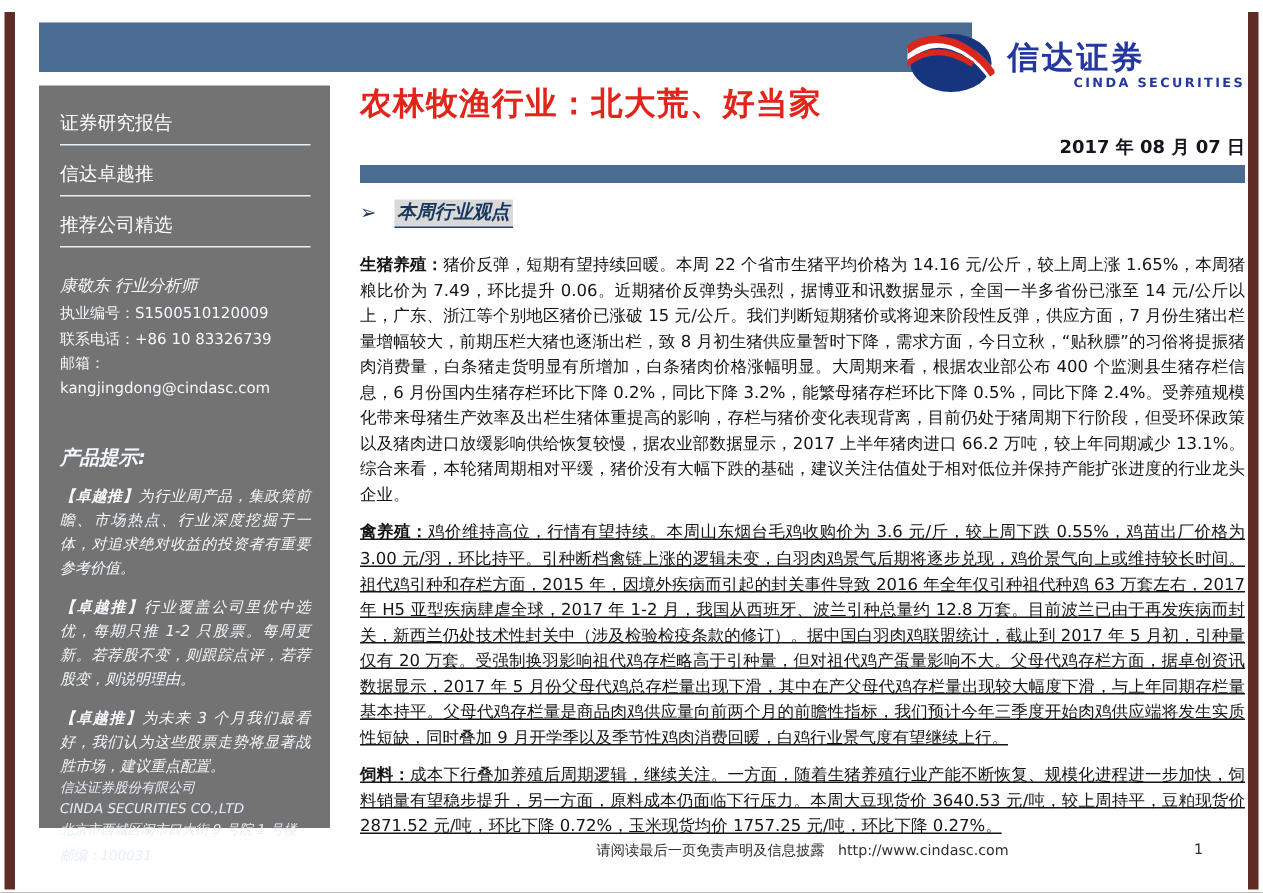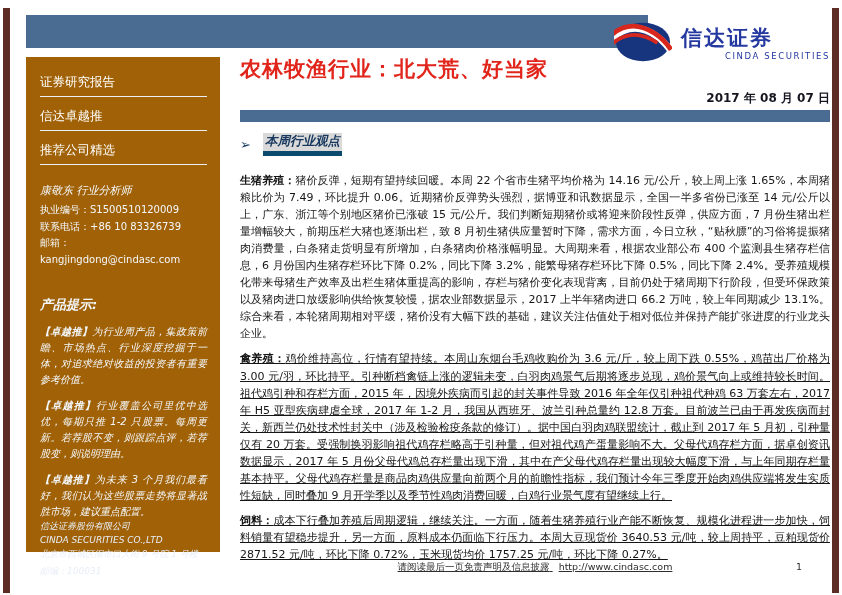--- a/index.html
+++ b/index.html
@@ -11,53 +11,53 @@
   }
   .edge { position:absolute; top:8px; bottom:2px; width:7px; background:#5d2c25; }
   .edge.left { left:3px; }
   .edge.right { right:3px; }
 
   .topbar { position:absolute; left:26px; top:15px; width:622px; height:33px; background:#4a6b92; }
 
   .logo { position:absolute; right:12px; top:6px; display:flex; align-items:center; gap:9px;margin-top:14px; }
   .logo-text { display:flex; flex-direction:column; line-height:1.1; }
   .logo-cn { font-size:21px; font-weight:bold; color:#2438a0; letter-spacing:2px; }
-  .logo-en { font-size:8.5px; font-weight:normal; color:#2438a0; letter-spacing:1.6px; margin-top:2px;padding-left:44px; }
+  .logo-en { font-size:8.5px; font-weight:bold; color:#2438a0; letter-spacing:1.6px; margin-top:2px;padding-left:44px; }
 
   .sidebar {
     position:absolute; left:26px; top:57px; width:194px; height:495px;
-    background:#a16207; color:#f4f8fc; display:flex; flex-direction:column;
+    background:#737373; color:#f4f8fc; display:flex; flex-direction:column;
     padding:6px 13px 12px 14px;
   }
   .nav-item { padding:11px 0 5px 0; border-bottom:1px solid #e9eff6; font-size:12.5px; color:#ffffff; }
   .analyst { margin-top:17px; font-size:10px; line-height:1.65; }
   .analyst-name { font-weight:normal; font-style:italic; font-size:11px; margin-bottom:2px; }
   .tips-heading { margin-top:28px; font-weight:bold; font-style:italic; font-size:13px; }
   .tip { margin-top:10px; font-size:10px; line-height:1.6; text-align:justify; font-style:italic; }
   .tip b { font-style:italic; }
   .company { margin-top:auto; font-size:9px; line-height:1.55; color:#e7eef7; font-style:italic; }
 
   .main { position:absolute; left:240px; top:55px; width:590px; }
   .title { font-size:21px; font-weight:bold; color:#e1251b; letter-spacing:1px; }
   .date { text-align:right; font-size:12px; font-weight:bold; color:#15151f; margin-top:7px; }
   .rule-bar { height:12px; background:#4a6b92; margin-top:3px; }
   .section-row { margin-top:11px; display:flex; align-items:center; gap:12px; }
   .arrow { color:#17375e; font-size:13px; line-height:1; }
   .section-heading {
     background:#d9d9d9; color:#17375e; font-weight:bold; font-style:italic;
-    font-size:12.5px; border-bottom:5px solid #0c4a6e; padding:0 2px 1px 2px;font-family:Liberation Mono, monospace;
+    font-size:12.5px; border-bottom:1px solid #0c4a6e; padding:0 2px 1px 2px;font-family:Liberation Mono, monospace;
   }
   .body-text { margin-top:16px; font-size:11px; line-height:1.55; color:#151515; }
   .para { text-align:justify; }
   .para + .para { margin-top:8px;text-decoration:underline; }
   .para b { font-weight:bold; }
 
   .footer {
     position:absolute; left:240px; top:561px; width:590px;
-    font-size:9.5px; color:#2e2e2e; text-align:center;text-decoration:underline;
+    font-size:9.5px; color:#2e2e2e; text-align:center;
   }
   .footer .page-num { position:absolute; right:28px; top:0; }
   .footer a { color:#2e2e2e; text-decoration:none; }
 </style>
 </head>
 <body>
 
 <div class="page">
 
   <div class="edge left"></div>

